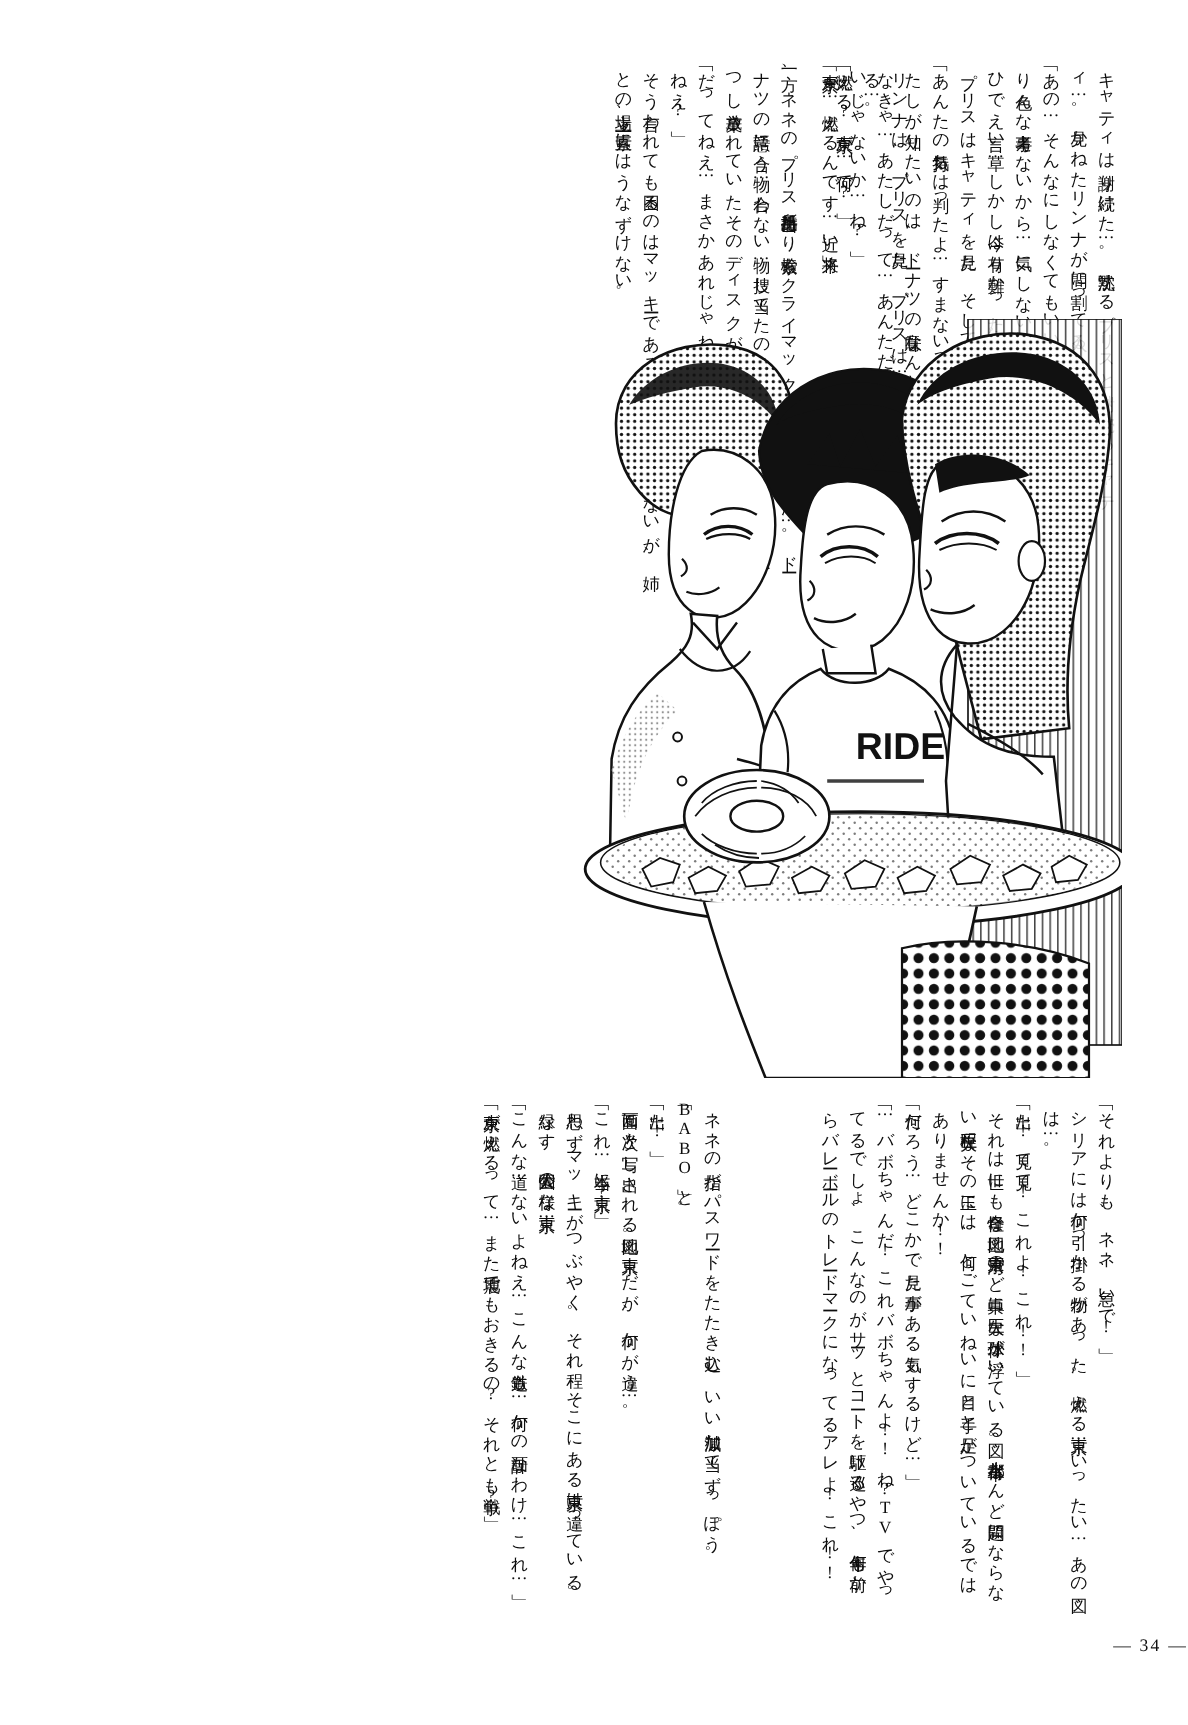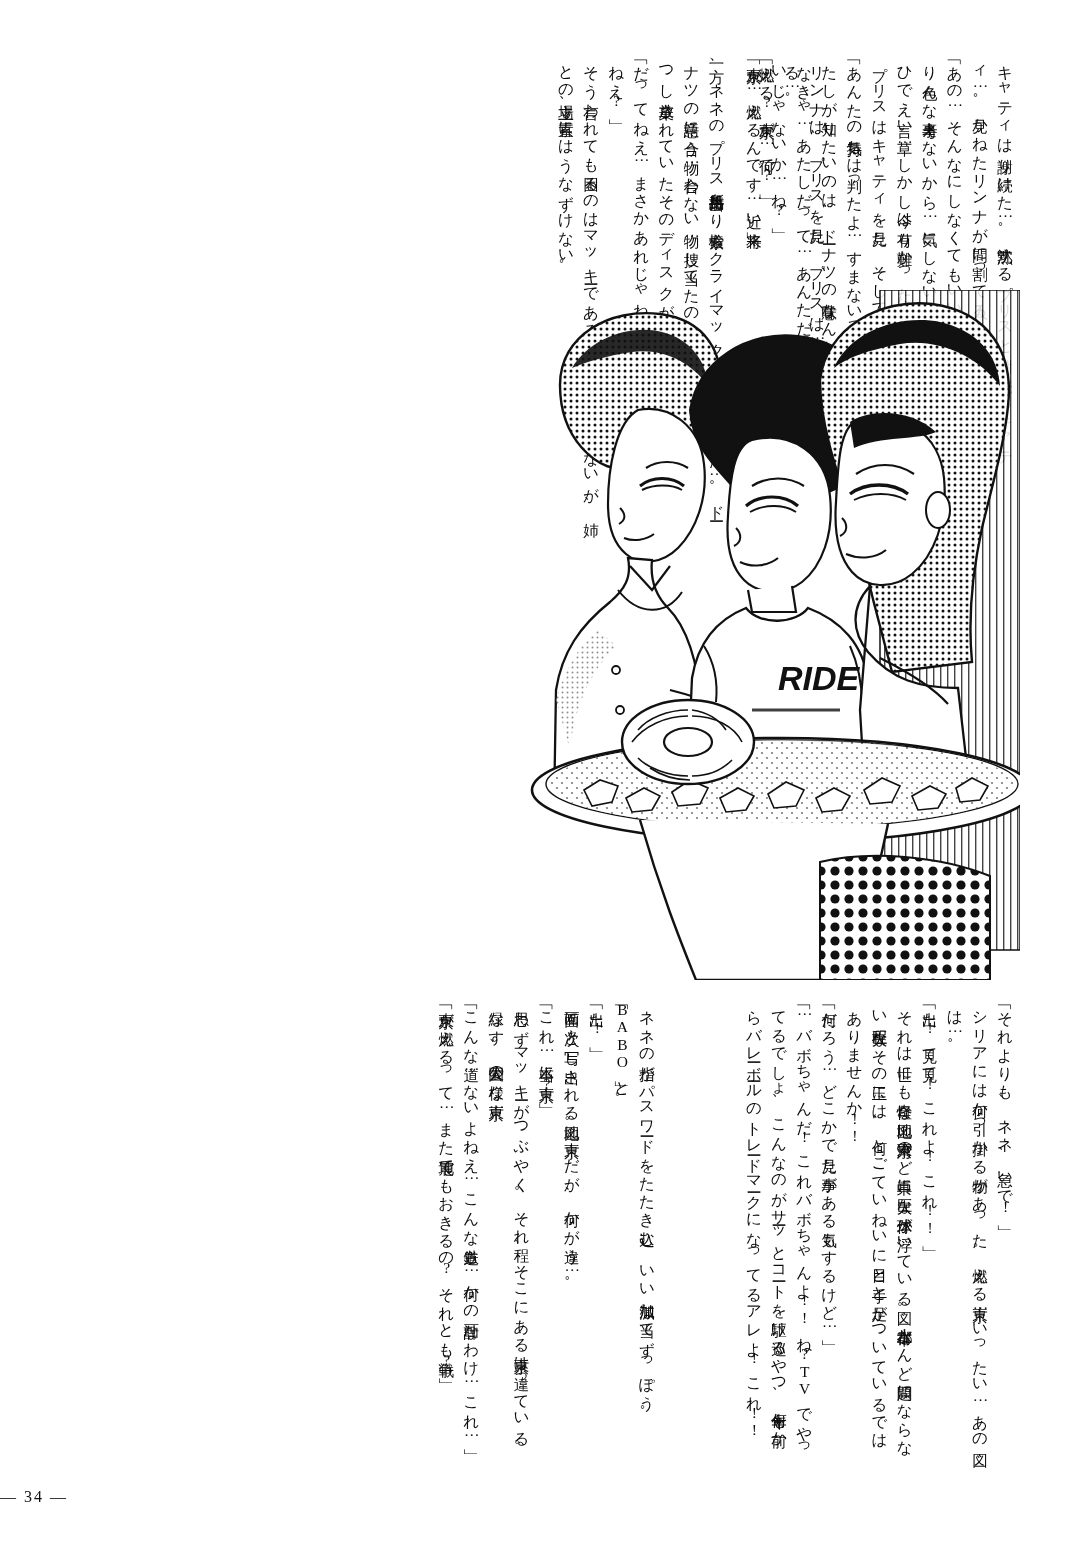--- a/index.html
+++ b/index.html
@@ -39,35 +39,34 @@
   #block-top-b { top: 55px; right: 250px; height: 470px; }
 
   #block-bottom-a { top: 1000px; right: 62px; height: 455px; }
   #block-bottom-b { top: 1000px; right: 420px; height: 455px; }
 
   .pagenum {
     position: absolute;
     left: 0;
     right: 0;
     bottom: 62px;
-    text-align: left;
+    text-align: right;
     font-size: 16px;
     letter-spacing: 2px;
     color: #111;
     font-family: "Liberation Serif", serif;
   }
 
   
   .art {
     position: absolute;
     top: 290px;
     left: 520px;
     width: 500px;
     height: 690px;
-    font-style: italic;
   }
   .art svg { display: block; }
 </style>
 </head>
 <body>
 
 <div class="page">
 
   <div class="block vtext" id="block-top-a">キャティは謝り続けた…。沈黙するプリスと謝り続けるキャティ…。見かねたリンナが間に割って入る。
 「あの…そんなにしなくてもいいから…この人はあんまり色んな事考えないから…気にしないで…」

